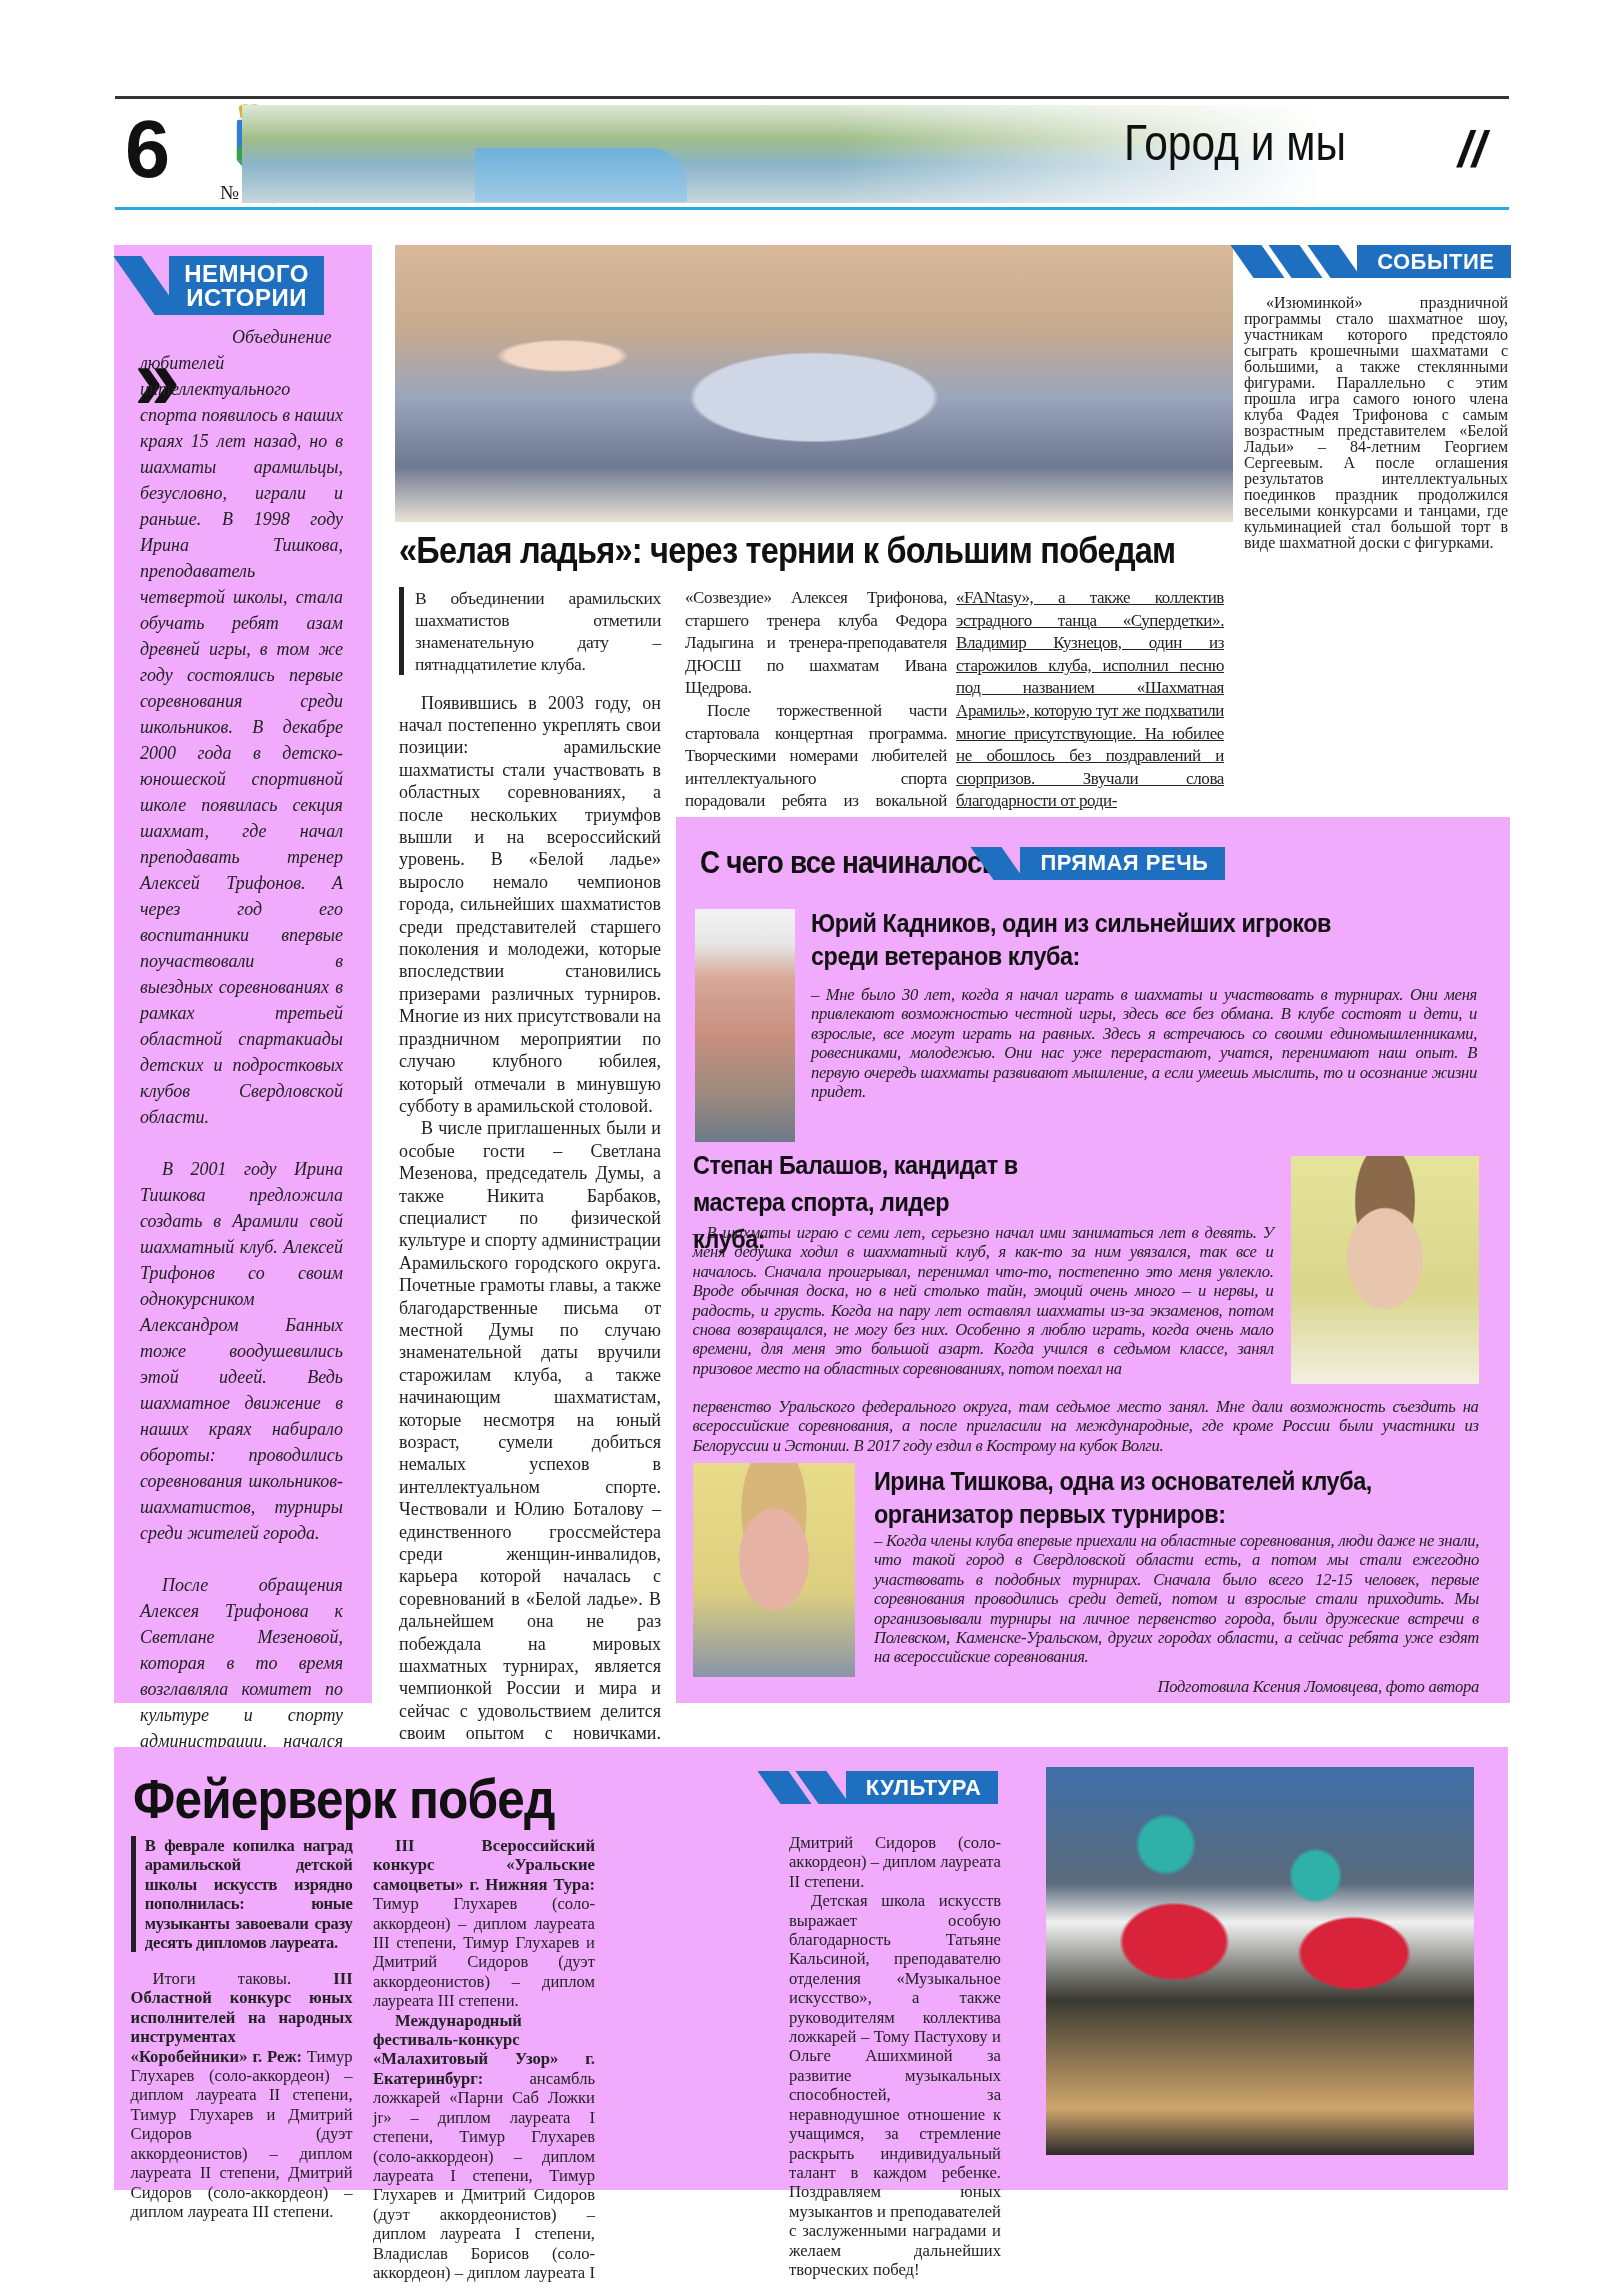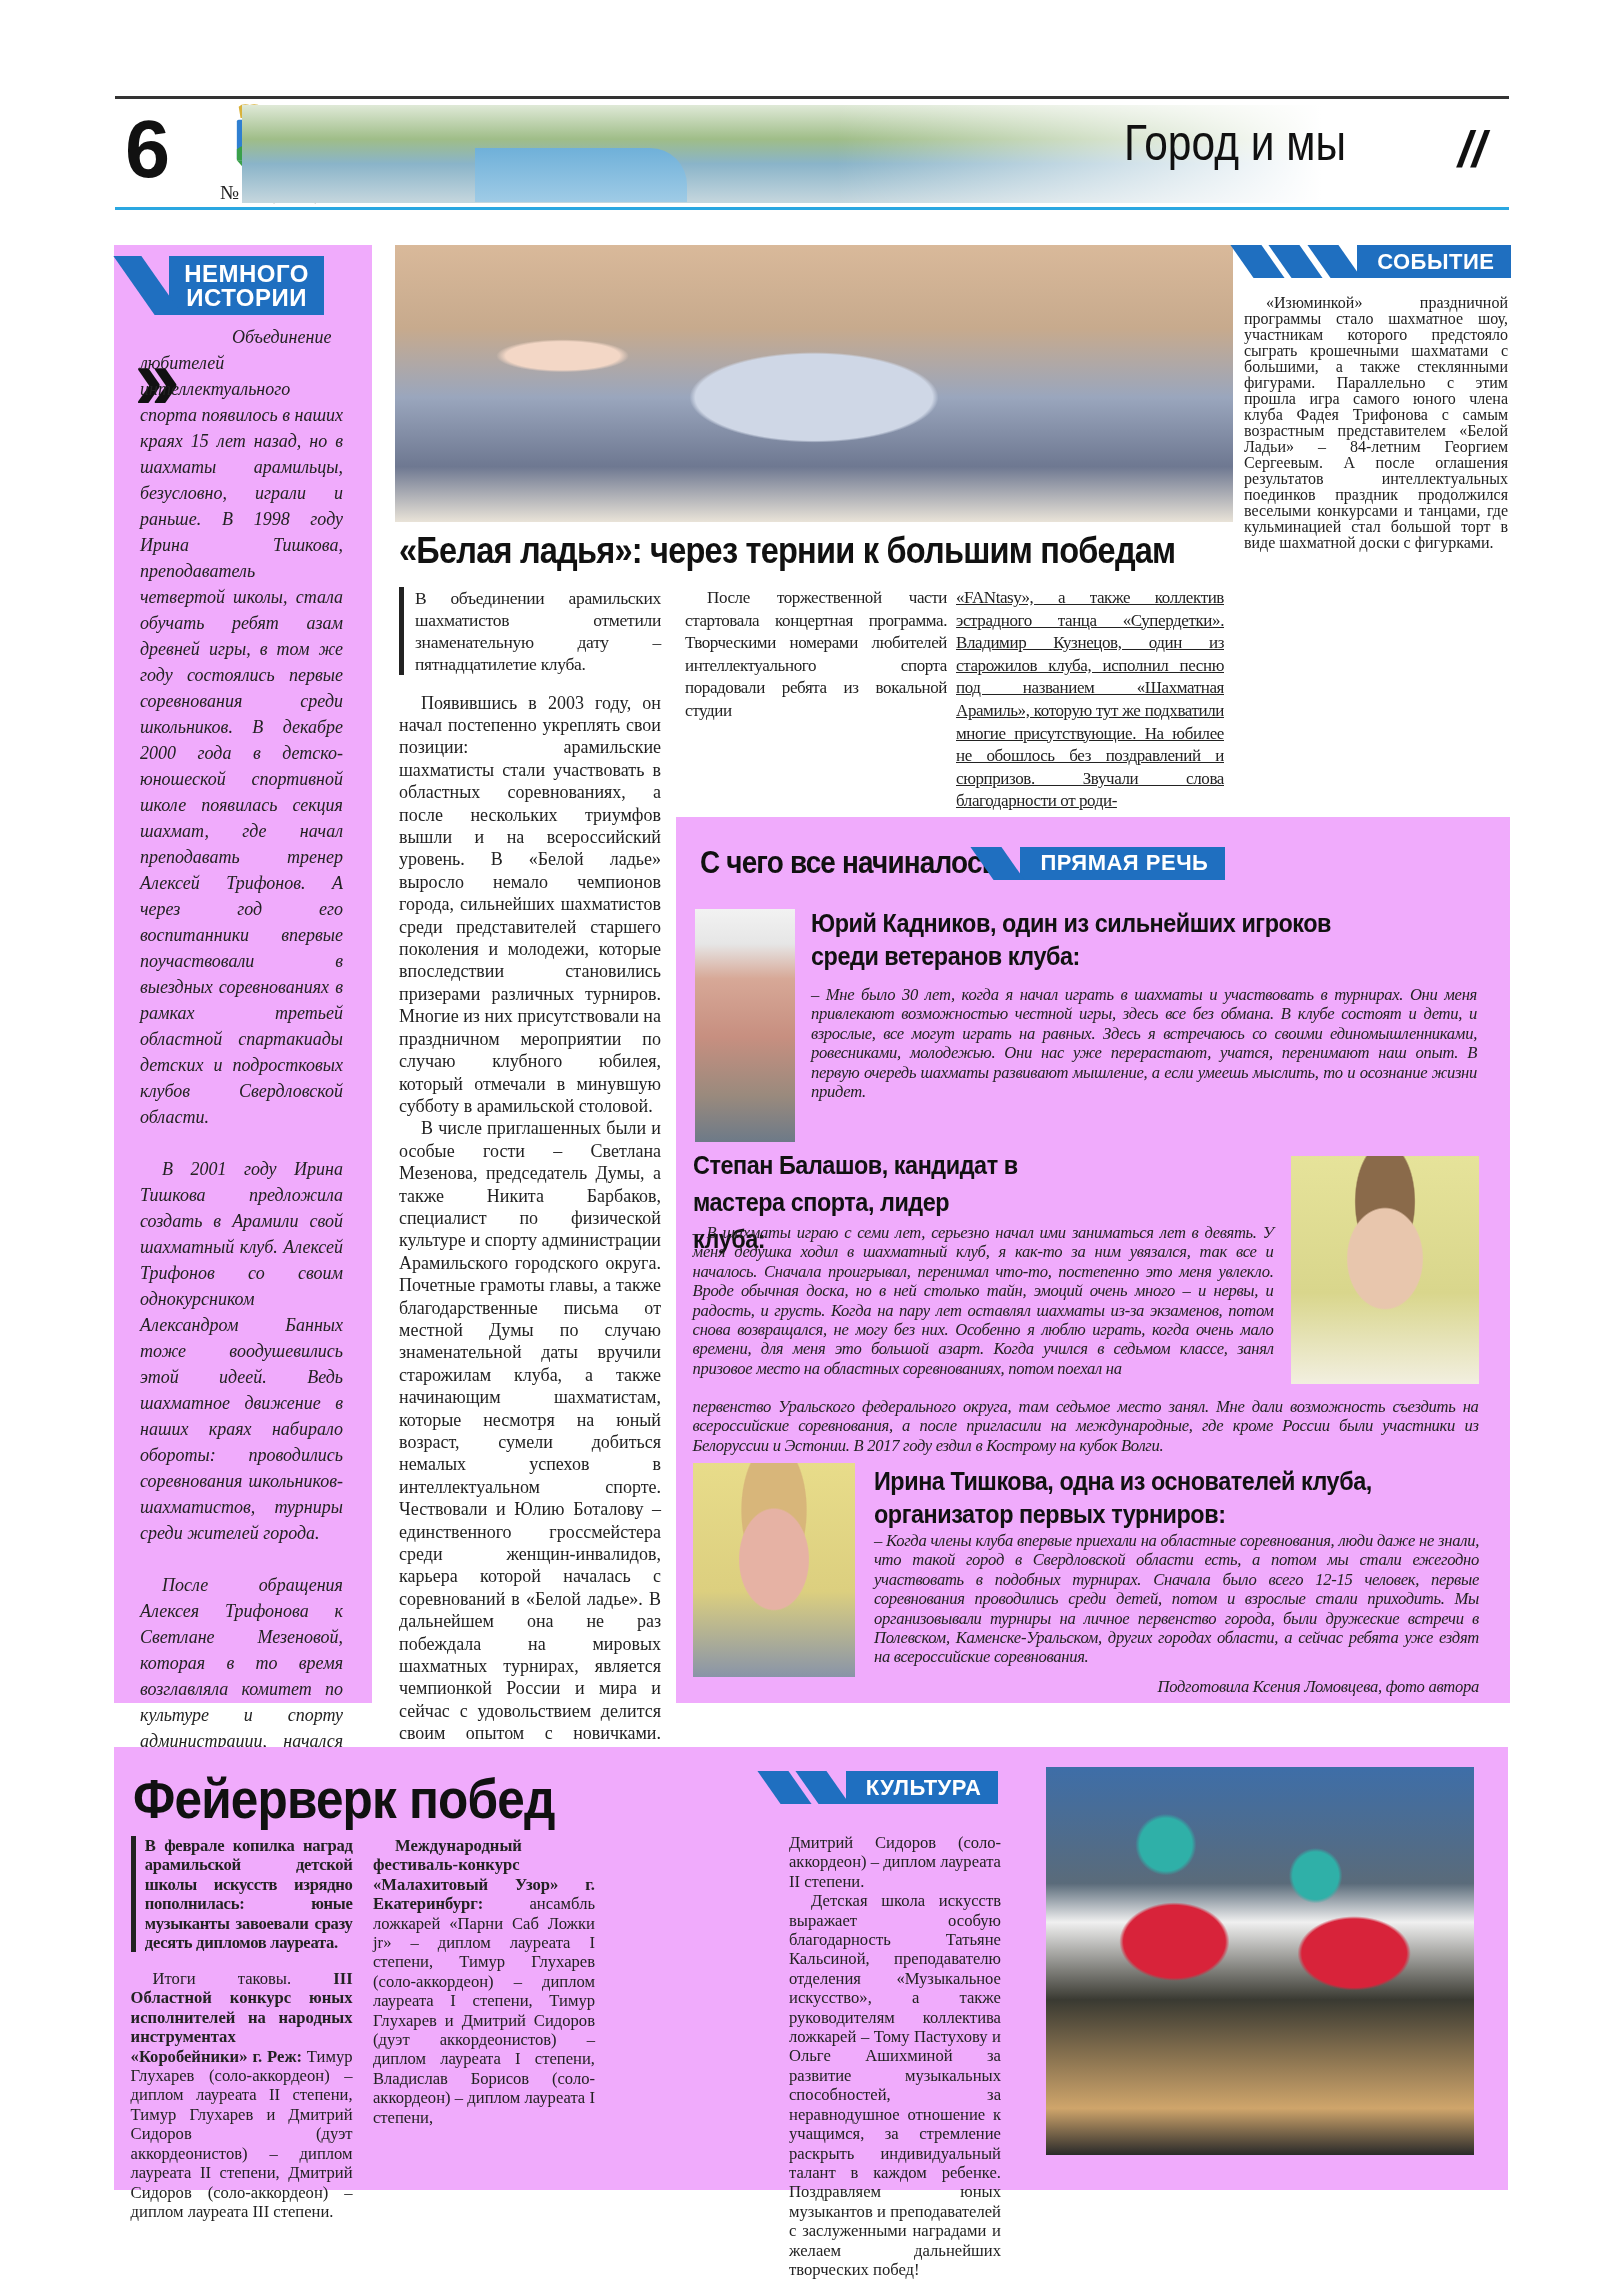--- a/index.html
+++ b/index.html
@@ -84,20 +84,21 @@
 
 <div class="headline" style="position:absolute; left:399px; top:530px; font-size:37px; transform:scaleX(0.88); transform-origin:left;">«Белая ладья»: через тернии к большим победам</div>
 
 <div style="position:absolute; left:399px; top:587px; width:262px;">
   <div class="lead cond-col" style="font-weight:normal;">В объединении арамильских шахматистов отметили знаменательную дату – пятнадцатилетие клуба.</div>
   <p class="serif-col ind" style="margin-top:16.6px;">Появившись в 2003 году, он начал постепенно укреплять свои позиции: арамильские шахматисты стали участвовать в областных соревнованиях, а после нескольких триумфов вышли и на всероссийский уровень. В «Белой ладье» выросло немало чемпионов города, сильнейших шахматистов среди представителей старшего поколения и молодежи, которые впоследствии становились призерами различных турниров. Многие из них присутствовали на праздничном мероприятии по случаю клубного юбилея, который отмечали в минувшую субботу в арамильской столовой.</p>
   <p class="serif-col ind">В числе приглашенных были и особые гости – Светлана Мезенова, председатель Думы, а также Никита Барбаков, специалист по физической культуре и спорту администрации Арамильского городского округа. Почетные грамоты главы, а также благодарственные письма от местной Думы по случаю знаменательной даты вручили старожилам клуба, а также начинающим шахматистам, которые несмотря на юный возраст, сумели добиться немалых успехов в интеллектуальном спорте. Чествовали и Юлию Боталову – единственного гроссмейстера среди женщин-инвалидов, карьера которой началась с соревнований в «Белой ладье». В дальнейшем она не раз побеждала на мировых шахматных турнирах, является чемпионкой России и мира и сейчас с удовольствием делится своим опытом с новичками. Кроме того, за личный вклад в развитии шахматного движения отметили директора Центра</p>
 </div>
 
 <div style="position:absolute; left:685px; top:587px; width:262px;">
+  <p class="cond-col">«Созвездие» Алексея Трифонова, старшего тренера клуба Федора Ладыгина и тренера-преподавателя ДЮСШ по шахматам Ивана Щедрова.</p>
   <p class="cond-col ind">После торжественной части стартовала концертная программа. Творческими номерами любителей интеллектуального спорта порадовали ребята из вокальной студии</p>
 </div>
 
 <div style="position:absolute; left:956px; top:587px; width:268px;text-decoration:underline;">
   <p class="cond-col">«FANtasy», а также коллектив эстрадного танца «Супердетки». Владимир Кузнецов, один из старожилов клуба, исполнил песню под названием «Шахматная Арамиль», которую тут же подхватили многие присутствующие. На юбилее не обошлось без поздравлений и сюрпризов. Звучали слова благодарности от роди-</p>
 </div>
 
 <div class="tag" style="left:1242px; top:245px;">
   <div class="stripes">
       <div class="stripe"></div>
@@ -143,20 +144,21 @@
       </div>
     <div class="label">КУЛЬТУРА</div>
   </div>
 
   <div style="position:absolute; left:16.6px; top:89px; width:222px;">
     <div class="lead" style="font-size:16.6px; line-height:19.4px; padding-left:9.2px;">В феврале копилка наград арамильской детской школы искусств изрядно пополнилась: юные музыканты завоевали сразу десять дипломов лауреата.</div>
     <p class="serif-col ind" style="margin-top:16.6px; font-size:16.6px; line-height:19.4px;"><span>Итоги таковы. </span><b>III Областной конкурс юных исполнителей на народных инструментах «Коробейники» г. Реж:</b><span> Тимур Глухарев (соло-аккордеон) – диплом лауреата II степени, Тимур Глухарев и Дмитрий Сидоров (дуэт аккордеонистов) – диплом лауреата II степени, Дмитрий Сидоров (соло-аккордеон) – диплом лауреата III степени.</span></p>
   </div>
 
   <div style="position:absolute; left:259px; top:89px; width:222px;">
+    <p class="serif-col ind" style="font-size:16.6px; line-height:19.4px;"><b>III Всероссийский конкурс «Уральские самоцветы» г. Нижняя Тура:</b><span> Тимур Глухарев (соло-аккордеон) – диплом лауреата III степени, Тимур Глухарев и Дмитрий Сидоров (дуэт аккордеонистов) – диплом лауреата III степени.</span></p>
     <p class="serif-col ind" style="font-size:16.6px; line-height:19.4px;"><b>Международный фестиваль-конкурс «Малахитовый Узор» г. Екатеринбург:</b><span> ансамбль ложкарей «Парни Саб Ложки jr» – диплом лауреата I степени, Тимур Глухарев (соло-аккордеон) – диплом лауреата I степени, Тимур Глухарев и Дмитрий Сидоров (дуэт аккордеонистов) – диплом лауреата I степени, Владислав Борисов (соло-аккордеон) – диплом лауреата I степени,</span></p>
   </div>
 
   <div style="position:absolute; left:630px; top:86px; width:212px;margin-left:45px;">
     <p class="serif-col" style="font-size:16.6px; line-height:19.4px;">Дмитрий Сидоров (соло-аккордеон) – диплом лауреата II степени.</p>
     <p class="serif-col ind" style="font-size:16.6px; line-height:19.4px;">Детская школа искусств выражает особую благодарность Татьяне Кальсиной, преподавателю отделения «Музыкальное искусство», а также руководителям коллектива ложкарей – Тому Пастухову и Ольге Ашихминой за развитие музыкальных способностей, за неравнодушное отношение к учащимся, за стремление раскрыть индивидуальный талант в каждом ребенке. Поздравляем юных музыкантов и преподавателей с заслуженными наградами и желаем дальнейших творческих побед!</p>
   </div>
 
   <div class="photo" style="left:932px; top:20px; width:428px; height:388px; background:
     radial-gradient(ellipse at 30% 45%, #d8233a 0 12%, transparent 13%),

